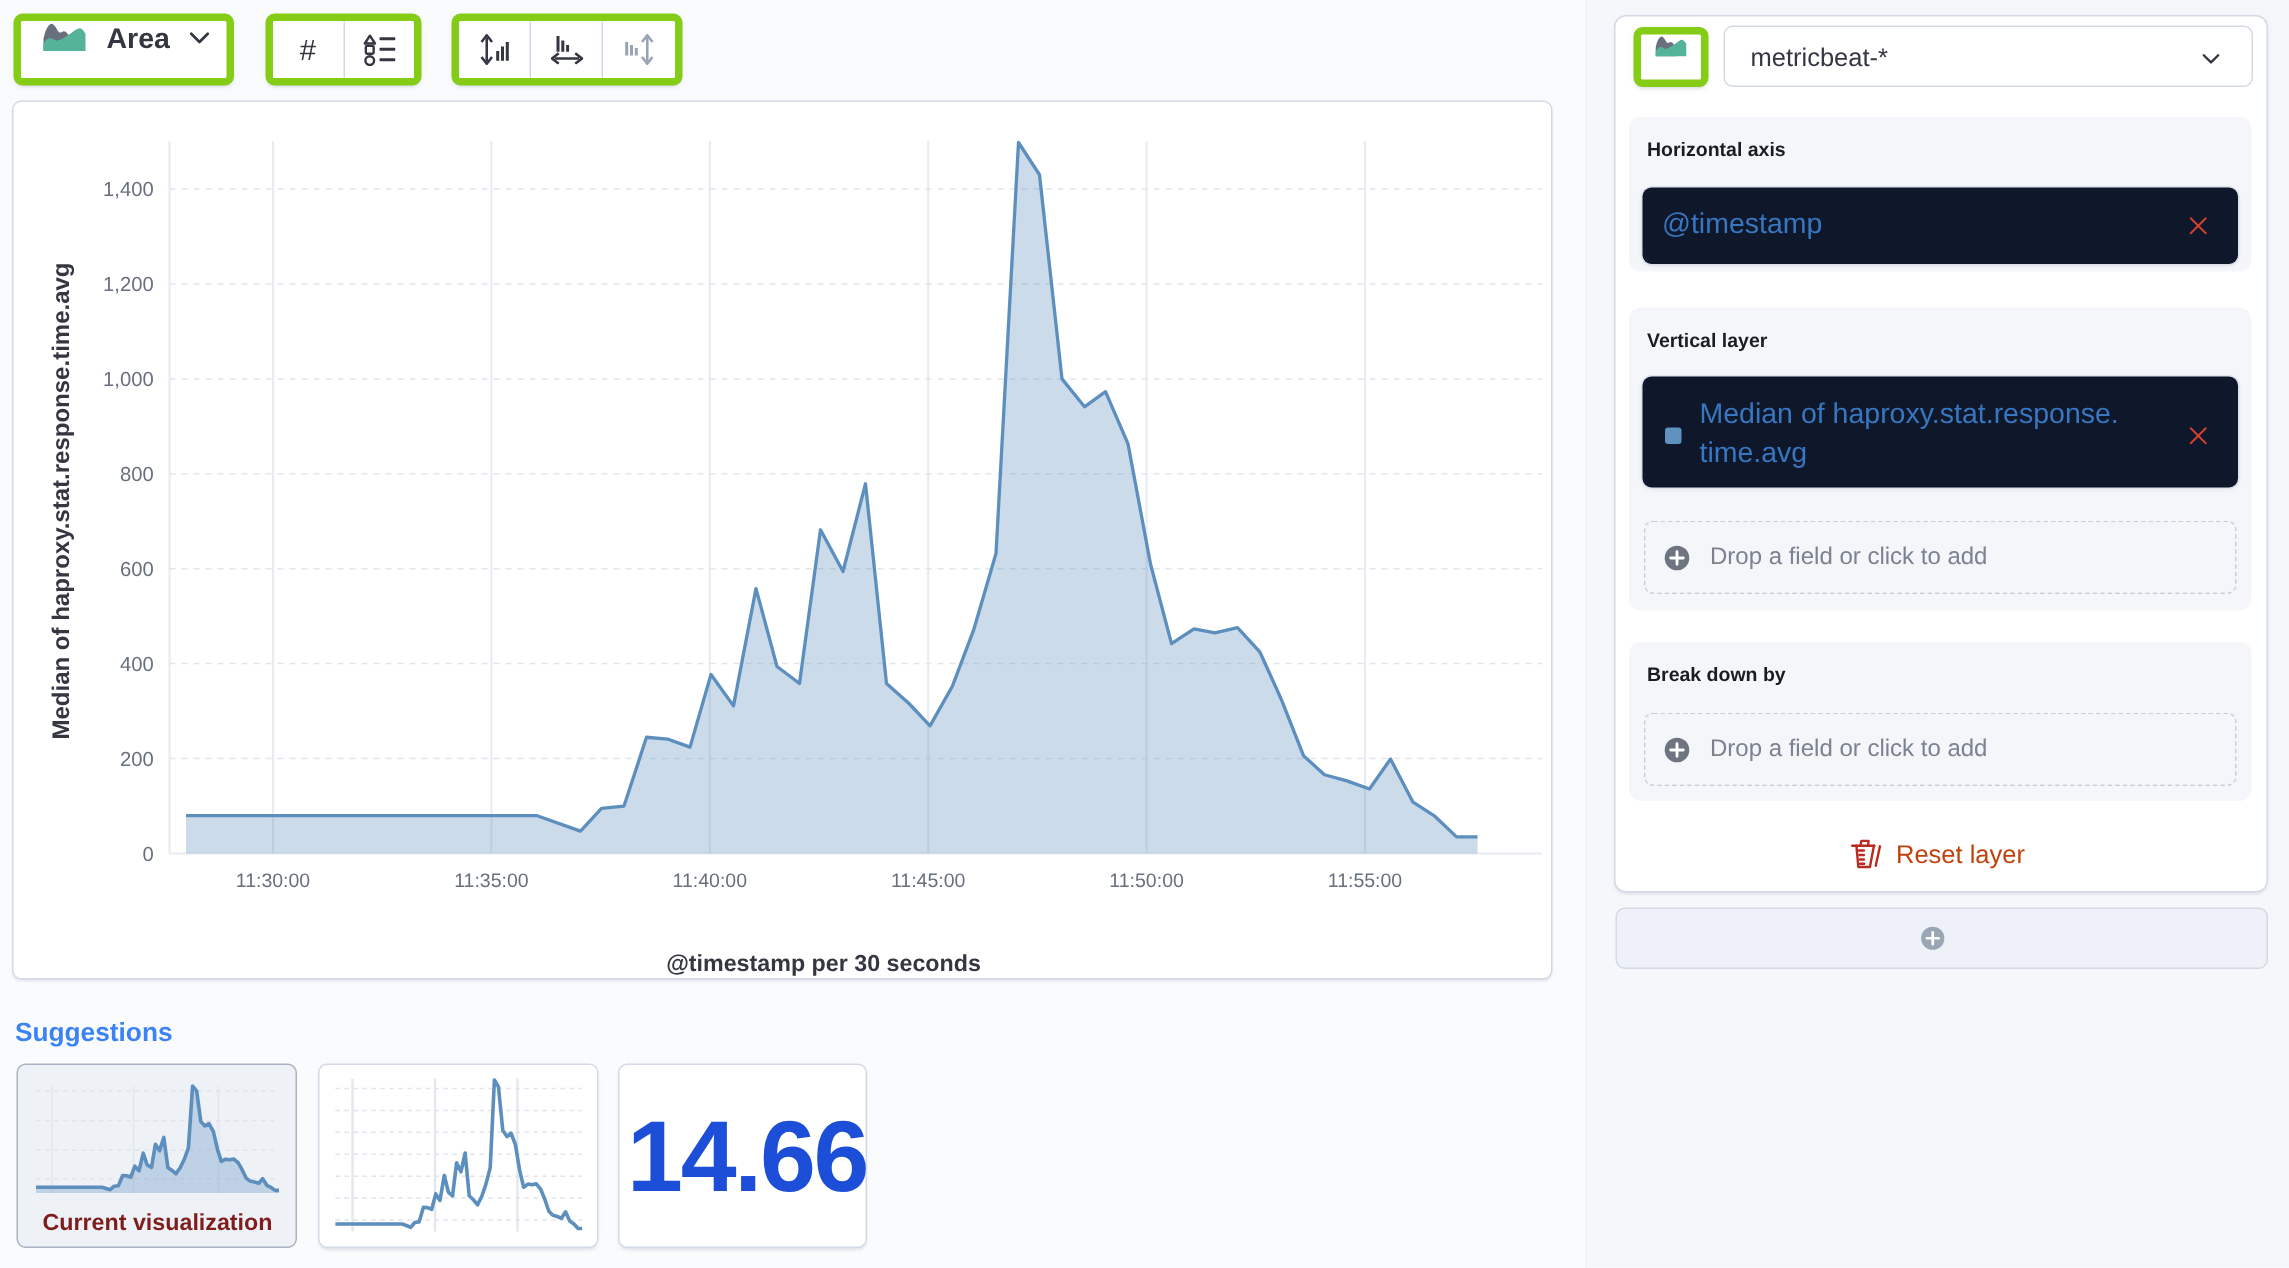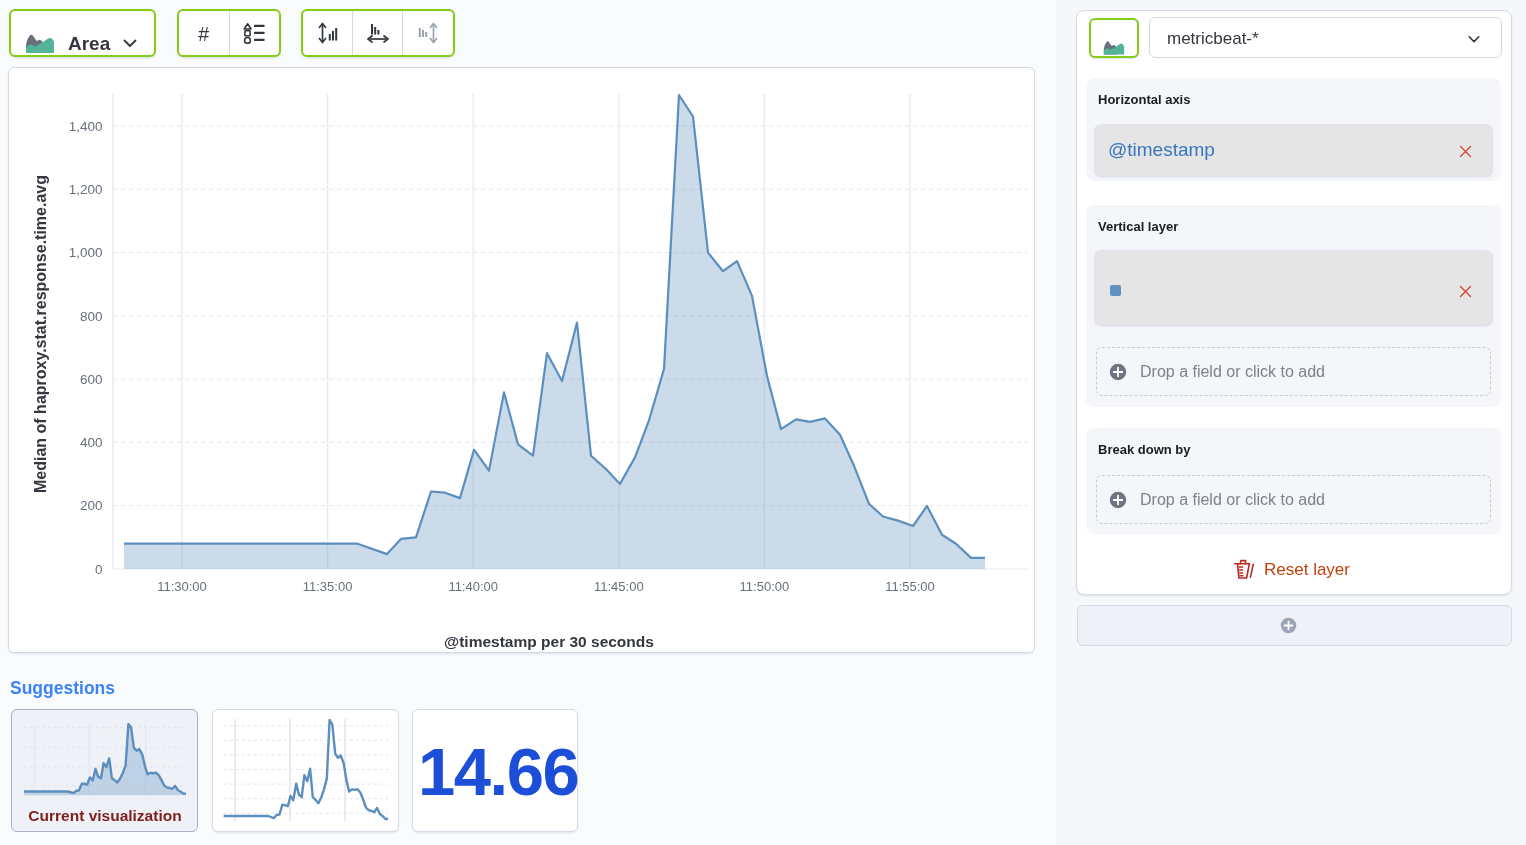--- a/index.html
+++ b/index.html
@@ -1,24 +1,24 @@
 <!DOCTYPE html>
 <html><head><meta charset="utf-8">
 <style>
 * { margin:0; padding:0; box-sizing:border-box; }
 html,body { width:1526px; height:845px; font-family:"Liberation Sans",sans-serif; background:#fafbfd; overflow:hidden; }
 .abs { position:absolute; }
 .panel { background:#fff; border:1px solid #d3dae6; border-radius:6px;
   box-shadow:0 2px 2px -1px rgba(152,162,179,.2), 0 1px 5px -2px rgba(152,162,179,.2); }
-.btn { background:#fff; border:2px solid #84cc16; border-radius:6px;
+.btn { background:#fff; border:5px solid #84cc16; border-radius:6px;
   box-shadow:0 2px 2px -1px rgba(152,162,179,.25), 0 1px 5px -2px rgba(152,162,179,.25);
-  display:flex; align-items:flex-end; }
+  display:flex; align-items:flex-start; }
 .sect { background:#f4f6fa; border-radius:8px; position:absolute; }
 .sect h3 { font-size:13px; font-weight:bold; color:#1a1c21; position:absolute; left:12px; top:13.5px; }
-.pill { position:absolute; background:#e5e5e5; border-radius:6px; box-shadow:0 0 0 1px rgba(211,218,230,.6), 0 1px 3px rgba(100,110,130,.13); }
+.pill { position:absolute; background:#0f172a; border-radius:6px; box-shadow:0 0 0 1px rgba(211,218,230,.6), 0 1px 3px rgba(100,110,130,.13); }
 .dropbox { position:absolute; border:1px dashed #c6ccd8; border-radius:6px; display:flex; align-items:center; }
 .dropbox span { font-size:16px; color:#7b8291; margin-left:13px; }
 </style></head>
 <body>
 <div class="abs" style="left:1057px; top:0; width:469px; height:845px; background:#f5f7fa; border-left:1px solid #edf0f6;"></div>
 
 <div class="abs btn" style="left:9px; top:9px; width:147px; height:48px;">
   <div style="margin-left:14px; display:flex; align-items:center;">
       <svg width="30" height="22" viewBox="0 0 30 22">
 <path d="M1 20 V12 Q2 6 4.5 3 Q6 1.2 7.2 2 Q9.2 3.6 10.5 6.5 Q11.5 8.3 13 7.5 Q14.5 6.3 16 7.3 Q18.5 9.5 20 13 L20 20 Z" fill="#69707d"></path>
@@ -165,20 +165,21 @@
     <div style="position:absolute; right:20px; top:19px;"><svg width="13" height="13" viewBox="0 0 13 13">
           <path d="M1.5 1.5 L11.5 11.5 M11.5 1.5 L1.5 11.5" stroke="#d8402f" stroke-width="1.25" stroke-linecap="round"></path>
         </svg></div>
   </div>
 </div>
 
 <div class="sect" style="left:1086px; top:205px; width:415px; height:202px;">
   <h3>Vertical layer</h3>
   <div class="pill" style="left:9px; top:46px; width:397px; height:74px;">
     <div style="position:absolute; left:15px; top:34px; width:11px; height:11px; border-radius:2px; background:#6092c0;"></div>
+    <span style="position:absolute; left:38px; top:13px; font-size:19px; line-height:25.5px; color:#3876bf;">Median of haproxy.stat.response.<br>time.avg</span>
     <div style="position:absolute; right:20px; top:33px;"><svg width="13" height="13" viewBox="0 0 13 13">
           <path d="M1.5 1.5 L11.5 11.5 M11.5 1.5 L1.5 11.5" stroke="#d8402f" stroke-width="1.25" stroke-linecap="round"></path>
         </svg></div>
   </div>
   <div class="dropbox" style="left:10px; top:142px; width:395px; height:49px;">
     <div style="margin-left:12px; display:flex;">
         <svg width="18" height="18" viewBox="0 0 18 18">
           <circle cx="9" cy="9" r="8.2" fill="#6e7581"></circle>
           <path d="M9 4.8 V13.2 M4.8 9 H13.2" stroke="#fff" stroke-width="1.9" stroke-linecap="round"></path>
         </svg>

